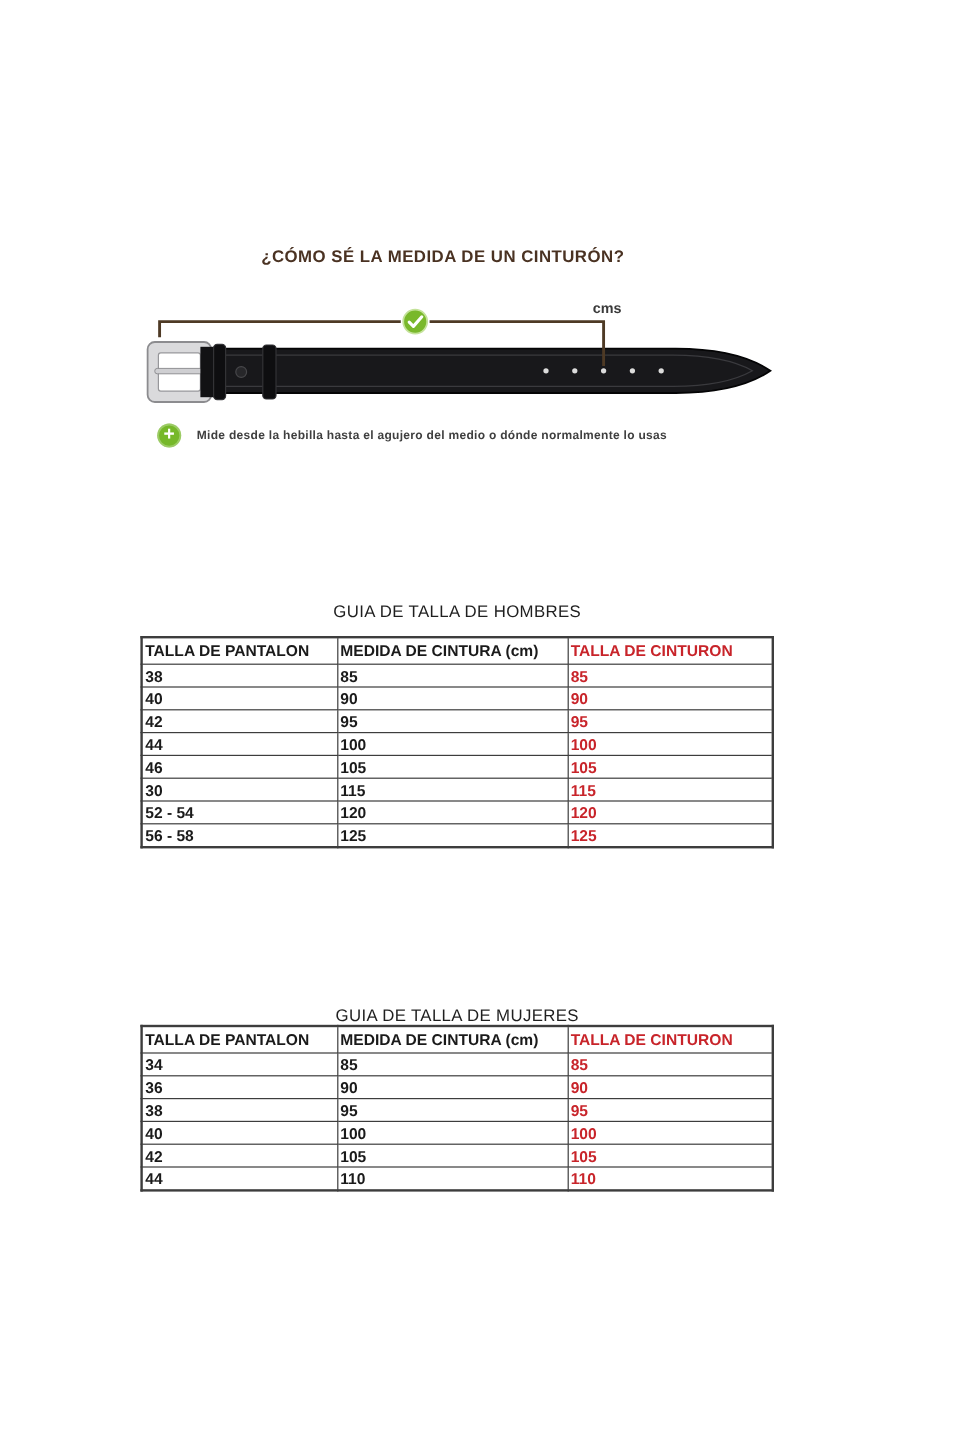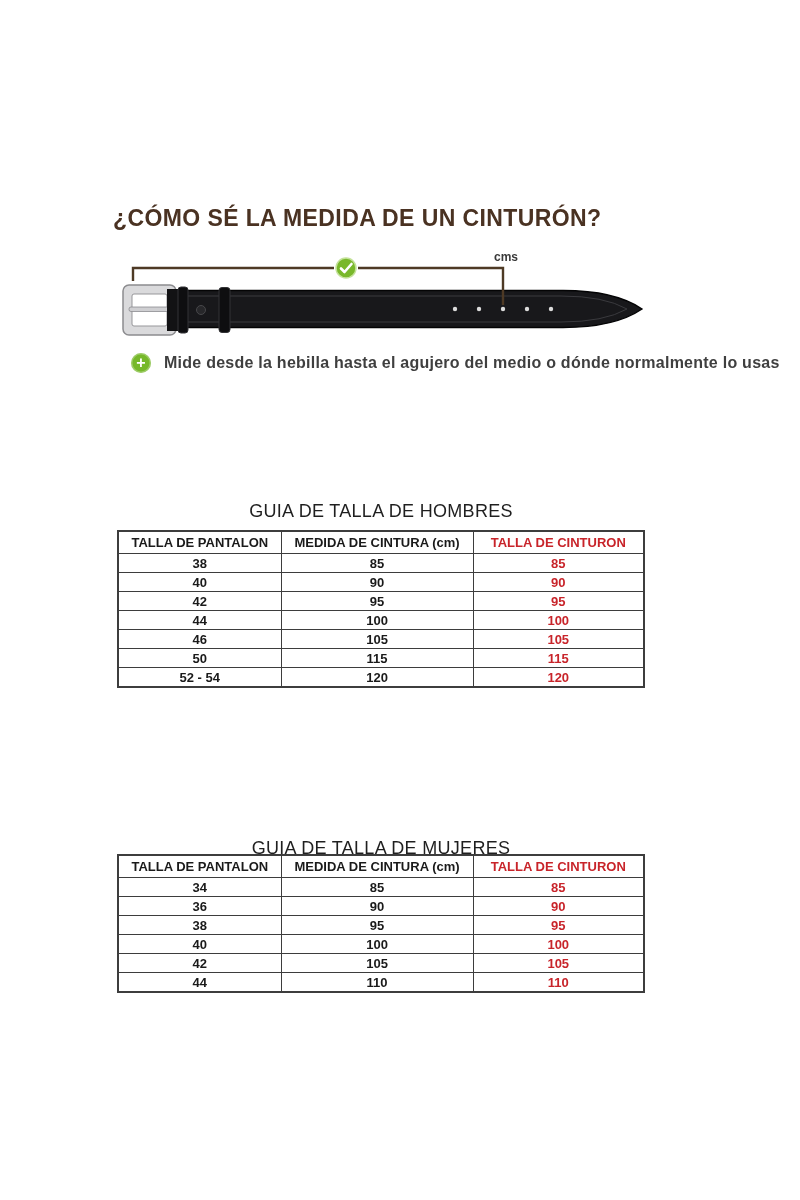--- a/index.html
+++ b/index.html
@@ -12,21 +12,22 @@
     overflow: hidden;
   }
 
   
   .page-title {
     position: absolute;
     top: 205px;
     left: 113px;
     width: 512px;
     margin: 0;
-    font-size: 23px;
+    text-align: center;
+    font-size: 14px;
     font-weight: bold;
     letter-spacing: 0.4px;
     color: var(--title-brown, #4a3222);
   }
 
   
   .belt-svg {
     position: absolute;
     left: 115px;
     top: 243px;
@@ -50,55 +51,55 @@
     display: flex;
     align-items: center;
     justify-content: center;
     font-size: 16px;
     font-weight: bold;
     line-height: 1;
     box-shadow: inset 0 0 0 1.5px rgba(255,255,255,0.28);
     flex: 0 0 auto;
   }
   .note-text {
-    font-size: 16px;
+    font-size: 10px;
     font-weight: bold;
     color: #3f3f3f;
     letter-spacing: 0.25px;
   }
 
   
   .section-title {
     position: absolute;
     left: 117px;
     width: 528px;
     margin: 0;
     text-align: center;
-    font-size: 18px;
+    font-size: 14px;
     font-weight: 400;
     letter-spacing: 0.3px;
     color: #1f1f1f;
   }
   .section-title.men   { top: 501px; }
   .section-title.women { top: 825px; margin-top: 13px; }
 
   
   .size-table {
     position: absolute;
     left: 117px;
     width: 528px;
     border-collapse: collapse;
     table-layout: fixed;
     border: 2px solid var(--table-border, #3d3d3d);
   }
   .size-table.men   { top: 530px; }
   .size-table.women { top: 854px; }
   .size-table th, .size-table td {
     border: 1.5px solid var(--table-border, #3d3d3d);
-    text-align: center;
+    text-align: left;
     vertical-align: middle;
     padding: 1.5px 2px;
     font-size: 13px;
     font-weight: bold;
     line-height: 15px;
     color: var(--text-dark, #1a1a1a);
     overflow: hidden;
     white-space: nowrap;
   }
   .size-table th { line-height: 17px; padding: 2px 2px; }
@@ -194,28 +195,33 @@
           <td class="col-0">44</td>
           <td class="col-1">100</td>
           <td class="col-2">100</td>
         </tr>
         <tr>
           <td class="col-0">46</td>
           <td class="col-1">105</td>
           <td class="col-2">105</td>
         </tr>
         <tr>
-          <td class="col-0">50</td>
+          <td class="col-0">30</td>
           <td class="col-1">115</td>
           <td class="col-2">115</td>
         </tr>
         <tr>
           <td class="col-0">52 - 54</td>
           <td class="col-1">120</td>
           <td class="col-2">120</td>
+        </tr>
+        <tr>
+          <td class="col-0">56 - 58</td>
+          <td class="col-1">125</td>
+          <td class="col-2">125</td>
         </tr>
       </tbody>
   </table>
 
   <h2 class="section-title women">GUIA DE TALLA DE MUJERES</h2>
   <table class="size-table women">
     <colgroup>
         <col class="c0">
         <col class="c1">
         <col class="c2">

